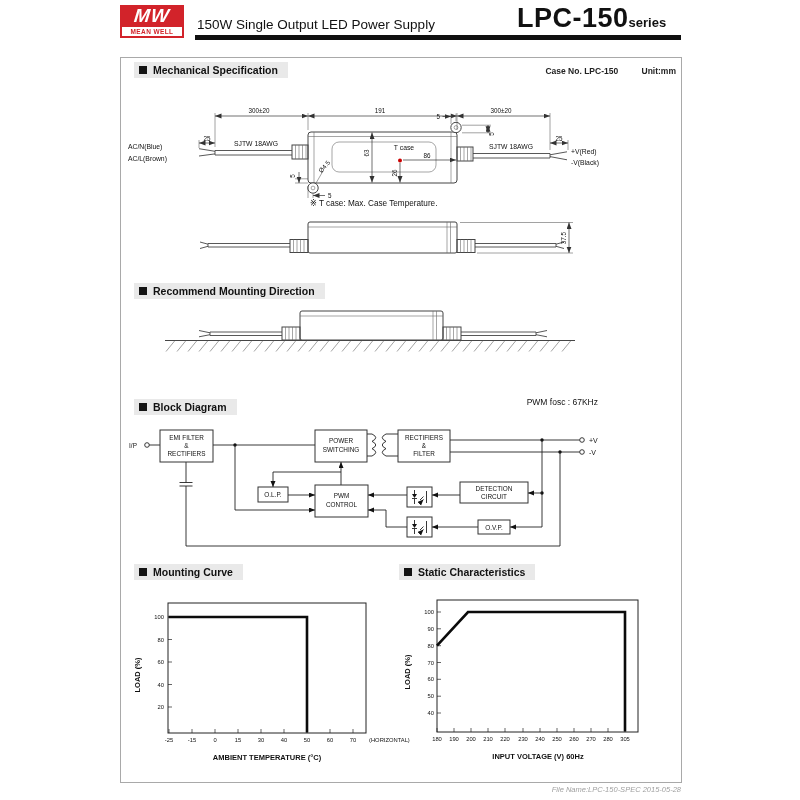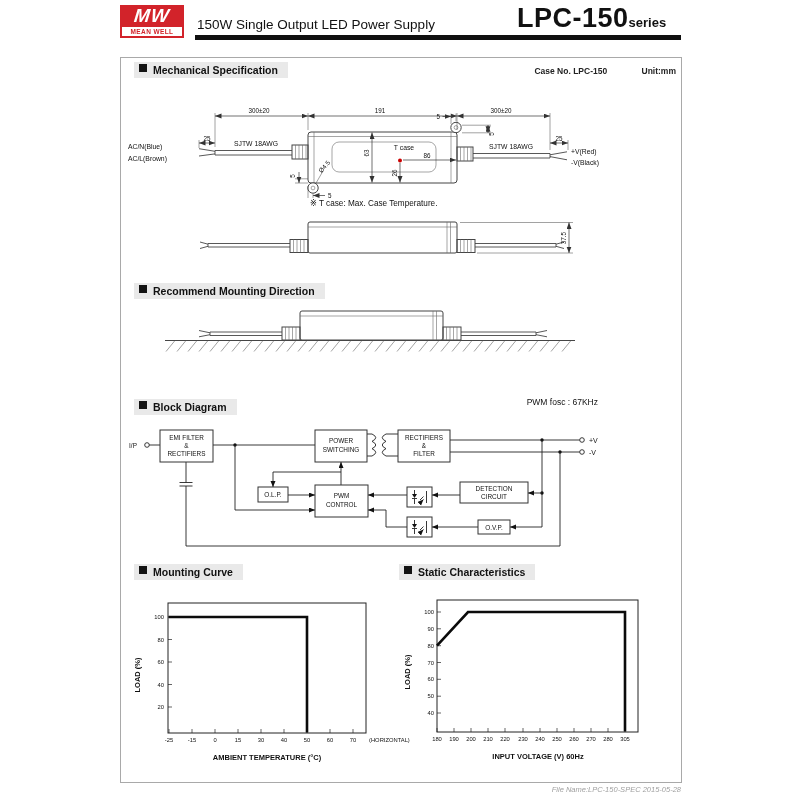--- a/index.html
+++ b/index.html
@@ -1,19 +1,19 @@
 <!DOCTYPE html>
 <html><head>
 <meta charset="utf-8">
 <style>
   html,body{margin:0;padding:0;background:#fff}
   #root{position:relative;width:800px;height:800px;background:#fff;overflow:hidden;
         font-family:"Liberation Sans","DejaVu Sans",sans-serif;color:#111}
   .abs{position:absolute}
-  .sec{position:absolute;display:flex;gap:6px;background:#e9e9e9;
+  .sec{position:absolute;display:flex;align-items:center;gap:6px;background:#e9e9e9;
        padding:2px 10px 2px 5px;font-size:10.5px;font-weight:bold;white-space:nowrap}
   .sq{width:8px;height:8px;background:#141414;flex:0 0 auto}
   svg{position:absolute;overflow:visible}
   svg text{font-family:"Liberation Sans","DejaVu Sans",sans-serif;fill:#111}
   .cs{stroke:#454545;stroke-width:1;fill:#fff}
   .cn{stroke:#454545;stroke-width:1;fill:none}
   .ci{stroke:#6a6a6a;stroke-width:0.6;fill:none}
   .xl{stroke:#555;stroke-width:0.55;fill:none}
   .dl{stroke:#333;stroke-width:0.7;fill:none}
   .wire{stroke:#454545;stroke-width:0.9;fill:none}
@@ -34,21 +34,21 @@
             font-weight:bold;font-style:italic;font-size:19px;letter-spacing:1px;transform:skewX(-6deg)}
   #logo .band{height:9px;margin:0 2px 2px;background:#fff;display:flex;align-items:center;
               justify-content:center;color:#d2232a;font-size:6.5px;font-weight:bold;letter-spacing:0.4px}
   #title{left:197px;top:17px;font-size:13.5px;font-weight:normal}
   #hbar{left:195px;top:35px;width:486px;height:5px;background:#101010}
   #series{left:517px;top:3px;display:flex;align-items:baseline;}
   #series .big{font-size:27px;font-weight:bold;letter-spacing:0.5px}
   #series .small{font-size:13px;font-weight:bold}
   #frame{left:120px;top:57px;width:560px;height:724px;border:1px solid #a9a9a9}
   #caseno{left:400px;top:66px;width:276px;text-align:right;font-size:8.5px;font-weight:bold;color:#222}
-  #caseno span + span{margin-left:32px}
+  #caseno span + span{margin-left:21px}
   #footer{left:380px;top:785px;width:301px;text-align:right;font-style:italic;font-size:7.5px;color:#a0a0a0}
   #sec-mech{left:134px;top:62px}
   #sec-mount{left:134px;top:283px}
   #sec-block{left:134px;top:399px}
   #sec-der{left:134px;top:564px}
   #sec-stat{left:399px;top:564px}
 </style>
 </head>
 <body>
 

